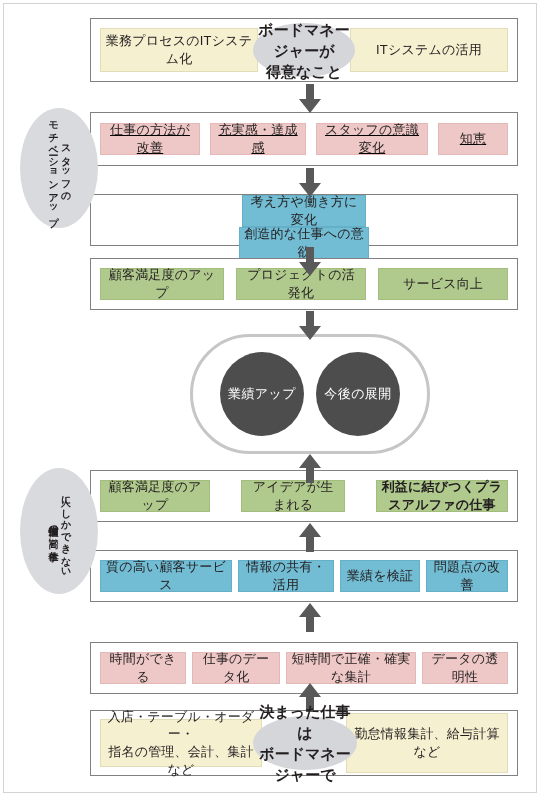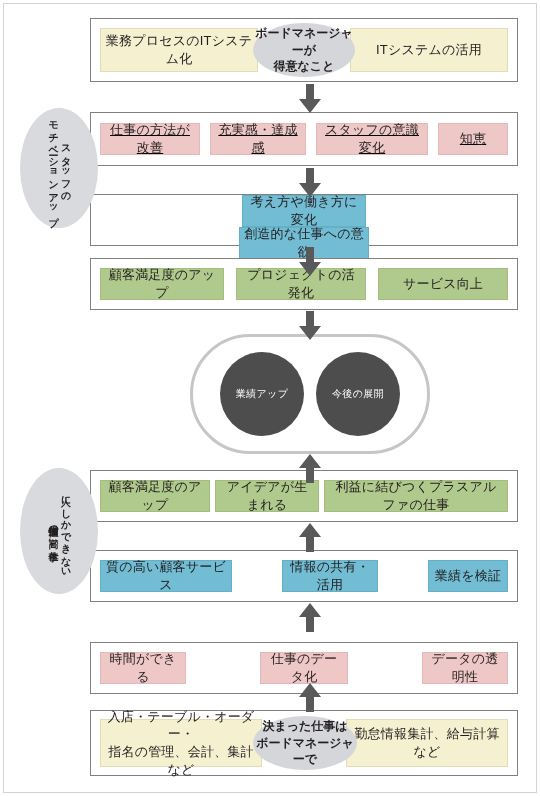--- a/index.html
+++ b/index.html
@@ -68,21 +68,21 @@
 
   
   .ellipse-overlay {
     position: absolute;
     background: #d5d6da;
     border-radius: 50%;
     display: flex;
     align-items: center;
     justify-content: center;
     text-align: center;
-    font-size: 12px;
+    font-size: 15px;
     line-height: 1.4;
     color: #231f20;
     font-weight: bold;
     white-space: pre-line;
     z-index: 3;
   }
 
   
   .side-ellipse {
     position: absolute;
@@ -128,21 +128,21 @@
   }
   .circle {
     width: 84px;
     height: 84px;
     border-radius: 50%;
     background: #4d4d4d;
     color: #ffffff;
     display: flex;
     align-items: center;
     justify-content: center;
-    font-size: 10px;
+    font-size: 13px;
     letter-spacing: 0.4px;
     text-align: center;
   }
 </style>
 </head>
 <body>
 
 <div id="page">
   <div class="page-frame"></div>
 
@@ -213,54 +213,56 @@
 
   <div class="arrow" style="left:297px; top:453px;">
     <svg viewBox="0 0 26 30" xmlns="http://www.w3.org/2000/svg" aria-hidden="true">
       <polygon points="13,1 24,15 17,15 17,30 9,30 9,15 2,15" fill="#595959"></polygon>
     </svg>
   </div>
 
   <div class="band" style="left:90px; top:470px; height:52px;">
     <div class="chip green" style="width:110px; height:32px;">顧客満足度のアップ</div>
     <div class="chip green" style="width:104px; height:32px;">アイデアが生まれる</div>
-    <div class="chip green" style="width:184px; height:32px;">利益に結びつくプラスアルファの仕事</div>
+    <div class="chip green" style="width:132px; height:32px;font-weight:bold;">利益に結びつくプラスアルファの仕事</div>
   </div>
 
   <div class="arrow" style="left:297px; top:522px;">
     <svg viewBox="0 0 26 30" xmlns="http://www.w3.org/2000/svg" aria-hidden="true">
       <polygon points="13,1 24,15 17,15 17,30 9,30 9,15 2,15" fill="#595959"></polygon>
     </svg>
   </div>
 
   <div class="band" style="left:90px; top:550px; height:52px;">
     <div class="chip blue" style="width:132px; height:32px;">質の高い顧客サービス</div>
     <div class="chip blue" style="width:96px; height:32px;">情報の共有・活用</div>
     <div class="chip blue" style="width:80px; height:32px;">業績を検証</div>
+    <div class="chip blue" style="width:82px; height:32px;">問題点の改善</div>
   </div>
 
   <div class="arrow" style="left:297px; top:602px;">
     <svg viewBox="0 0 26 30" xmlns="http://www.w3.org/2000/svg" aria-hidden="true">
       <polygon points="13,1 24,15 17,15 17,30 9,30 9,15 2,15" fill="#595959"></polygon>
     </svg>
   </div>
 
   <div class="band" style="left:90px; top:630px; height:52px;margin-top:12px;">
     <div class="chip pink" style="width:86px; height:32px;">時間ができる</div>
     <div class="chip pink" style="width:88px; height:32px;">仕事のデータ化</div>
+    <div class="chip pink" style="width:130px; height:32px;">短時間で正確・確実な集計</div>
     <div class="chip pink" style="width:86px; height:32px;">データの透明性</div>
   </div>
 
   <div class="arrow" style="left:297px; top:682px;">
     <svg viewBox="0 0 26 30" xmlns="http://www.w3.org/2000/svg" aria-hidden="true">
       <polygon points="13,1 24,15 17,15 17,30 9,30 9,15 2,15" fill="#595959"></polygon>
     </svg>
   </div>
 
   <div class="band" style="left:90px; top:710px; height:66px;">
     <div class="chip cream" style="width:162px; height:48px;">入店・テーブル・オーダー・
 指名の管理、会計、集計など</div>
-    <div class="chip cream" style="width:162px; height:48px;">勤怠情報集計、給与計算など</div>
+    <div class="chip cream" style="width:162px; height:60px;">勤怠情報集計、給与計算など</div>
   </div>
   <div class="ellipse-overlay" style="left:253px; top:716px; width:104px; height:54px;">決まった仕事は
 ボードマネージャーで</div>
 
 </div>
 
 </body></html>

